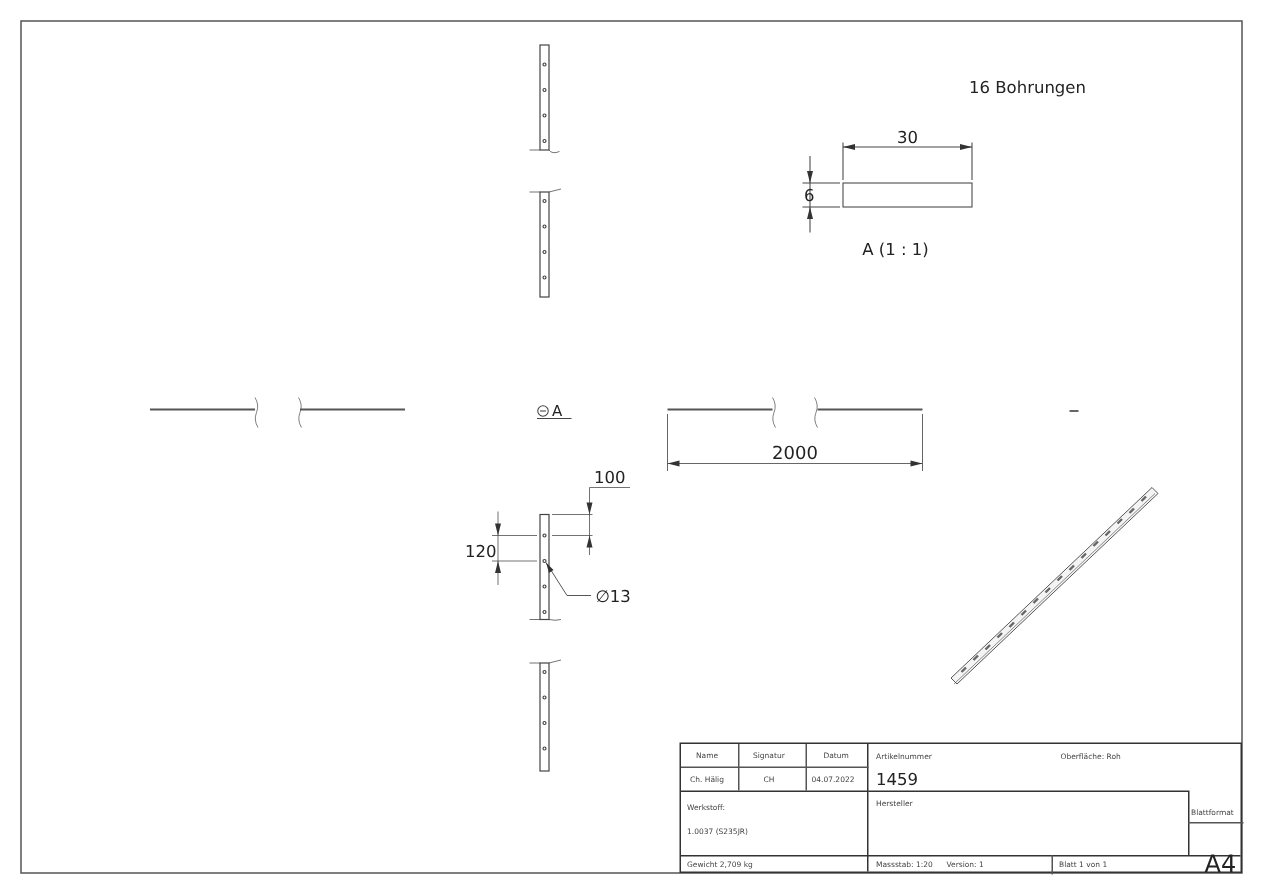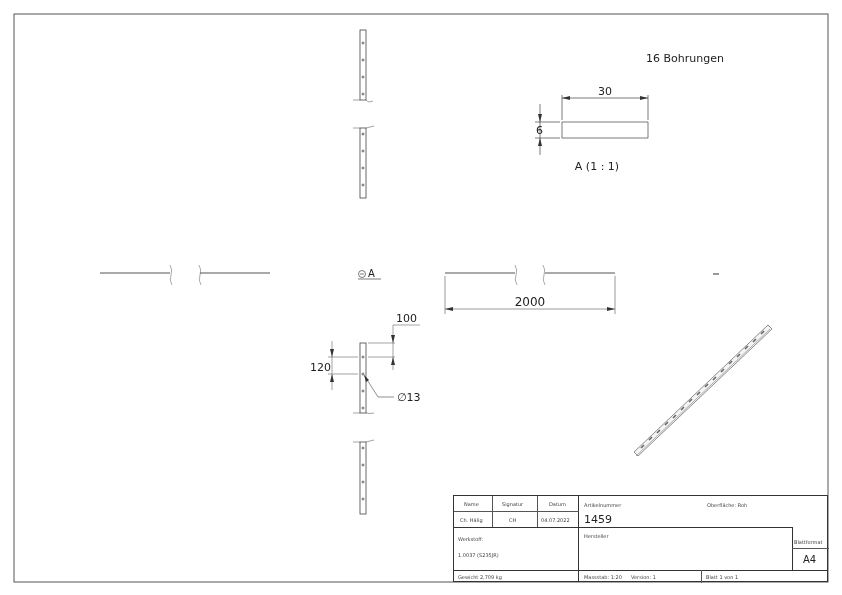--- a/index.html
+++ b/index.html
@@ -144,18 +144,18 @@
   <span class="lbl" style="left:4px;top:56px;">1.0037 (S235JR)</span>
   <span class="lbl" style="left:4px;top:78px;">Gewicht 2,709 kg</span>
 
   <span class="lbl" style="left:130px;top:6px;">Artikelnummer</span>
   <span class="lbl big" style="left:130px;top:17px;">1459</span>
   <span class="lbl" style="left:253px;top:6px;">Oberfläche:  Roh</span>
   <span class="lbl" style="left:130px;top:37px;">Hersteller</span>
 
 
   <span class="lbl" style="left:340px;top:43px;">Blattformat</span>
-  <span class="lbl" style="left:349px;top:58px;font-size:10px;color:#222;">A4</span>
+  <span class="lbl" style="left:349px;top:70px;font-size:16px;color:#222;">A4</span>
 
   <span class="lbl" style="left:130px;top:78px;">Massstab: 1:20</span>
   <span class="lbl" style="left:177px;top:78px;">Version: 1</span>
   <span class="lbl" style="left:252px;top:78px;">Blatt 1 von 1</span>
 </div>
 
 </body></html>

